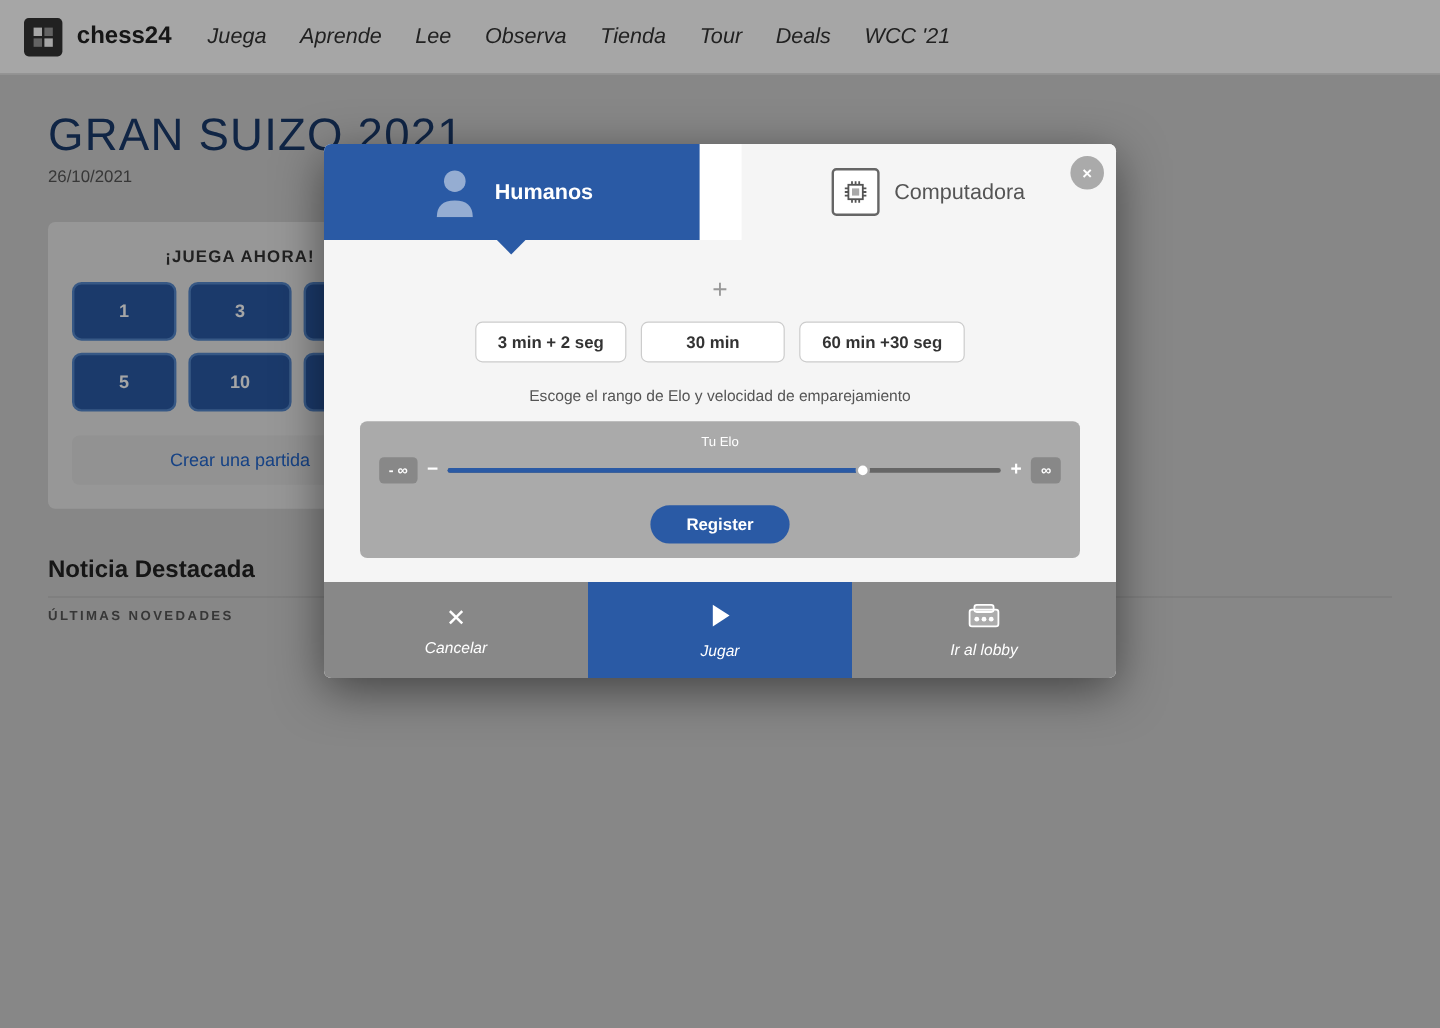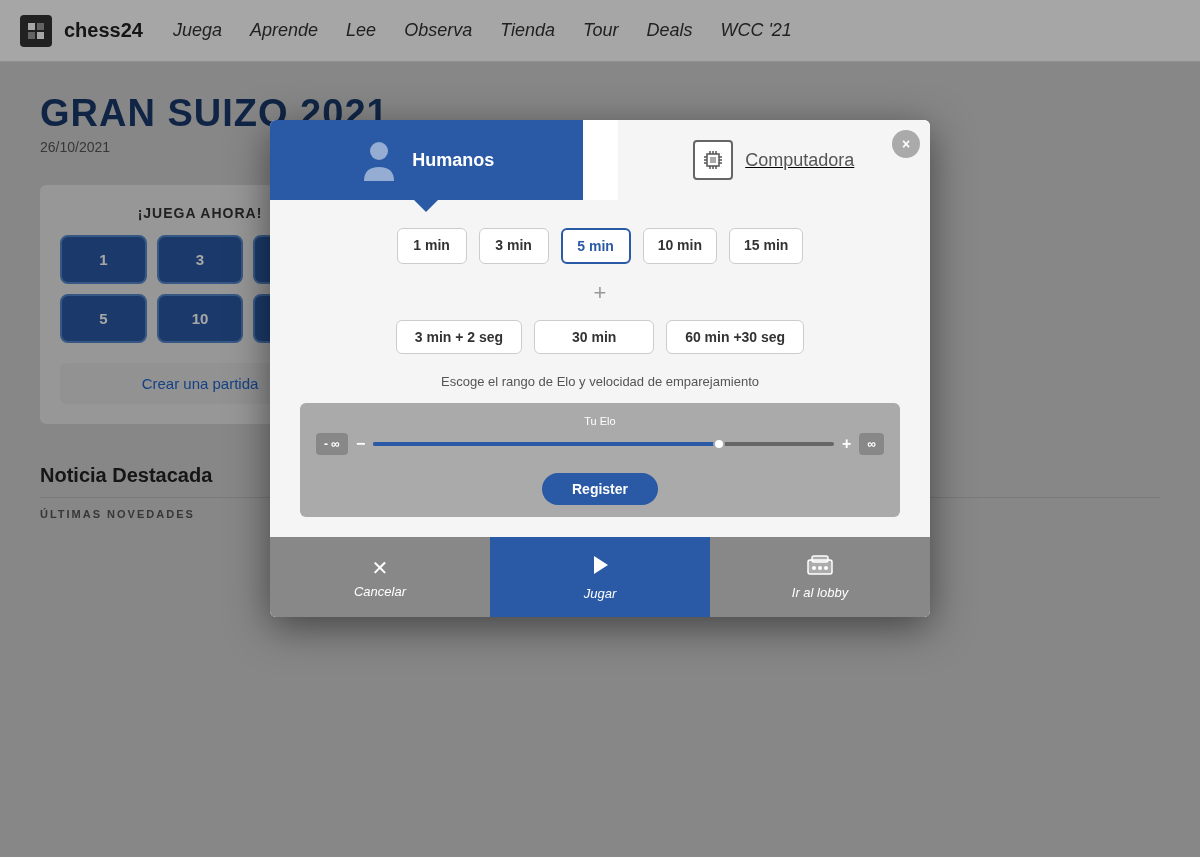--- a/index.html
+++ b/index.html
@@ -56,21 +56,21 @@
       font-style: italic;
     }
 
     
     .bg-content {
       padding: 30px 40px;
       position: relative;
     }
     .event-title {
       font-size: 38px;
-      font-weight: 700;
+      font-weight: 400;
       color: #1a3a6b;
       letter-spacing: 1px;
     }
     .event-date {
       font-size: 14px;
       color: #555;
       margin-top: 4px;
     }
 
     .main-row {
@@ -226,21 +226,20 @@
       z-index: 5;
     }
     .mode-tab-computer {
       flex: 1;
       background: #f5f5f5;
       display: flex;
       align-items: center;
       justify-content: center;
       gap: 12px;
       cursor: pointer;
-      text-decoration: underline;
     }
     .computer-icon-box {
       width: 40px;
       height: 40px;
       border: 2px solid #666;
       border-radius: 4px;
       display: flex;
       align-items: center;
       justify-content: center;
       background: #fff;
@@ -518,27 +517,20 @@
             <line x1="18" y1="12" x2="21" y2="12" stroke="#555" stroke-width="1.5"></line>
             <line x1="18" y1="15" x2="21" y2="15" stroke="#555" stroke-width="1.5"></line>
           </svg>
         </div>
         <span class="mode-label-computer">Computadora</span>
       </div>
     </div>
 
     <div class="modal-body">
 
-      <div class="time-row">
-        <div class="time-option">1 min</div>
-        <div class="time-option">3 min</div>
-        <div class="time-option selected">5 min</div>
-        <div class="time-option">10 min</div>
-        <div class="time-option">15 min</div>
-      </div>
 
       <div class="plus-sign">+</div>
 
       <div class="time-row-2">
         <div class="time-option-wide">3 min + 2 seg</div>
         <div class="time-option-wide">30 min</div>
         <div class="time-option-wide">60 min +30 seg</div>
       </div>
 
       <div class="elo-label">Escoge el rango de Elo y velocidad de emparejamiento</div>

